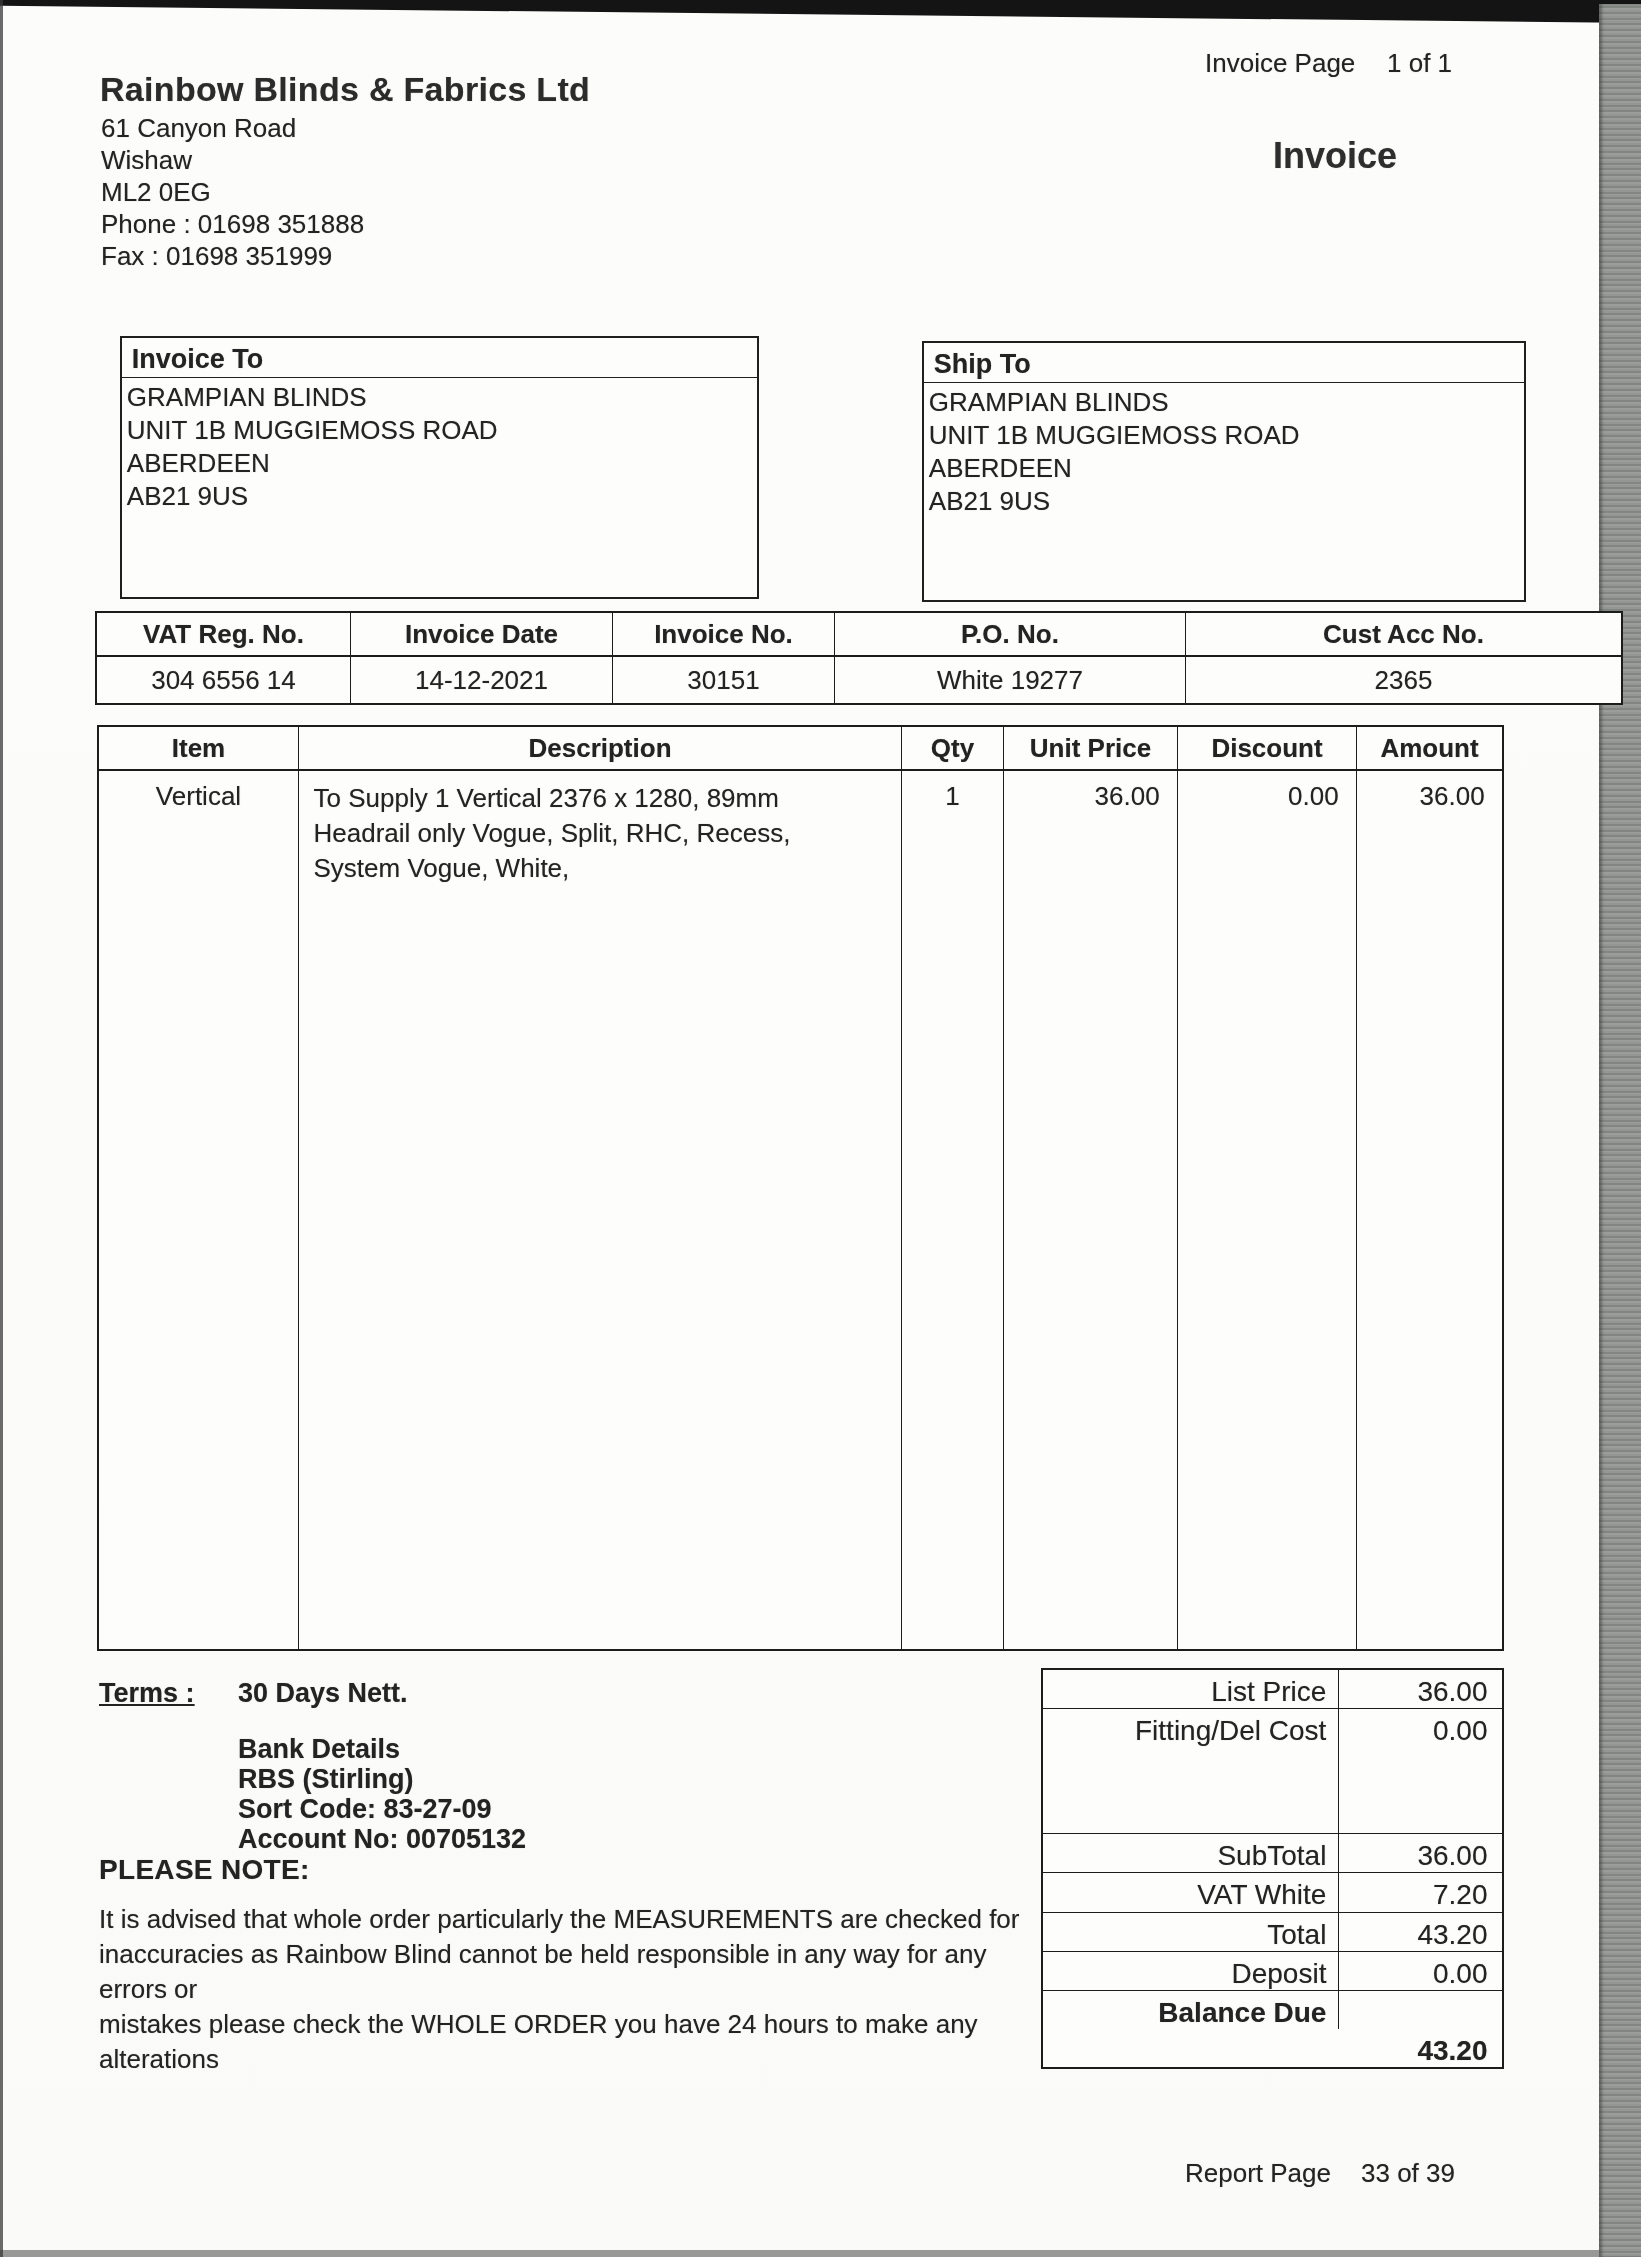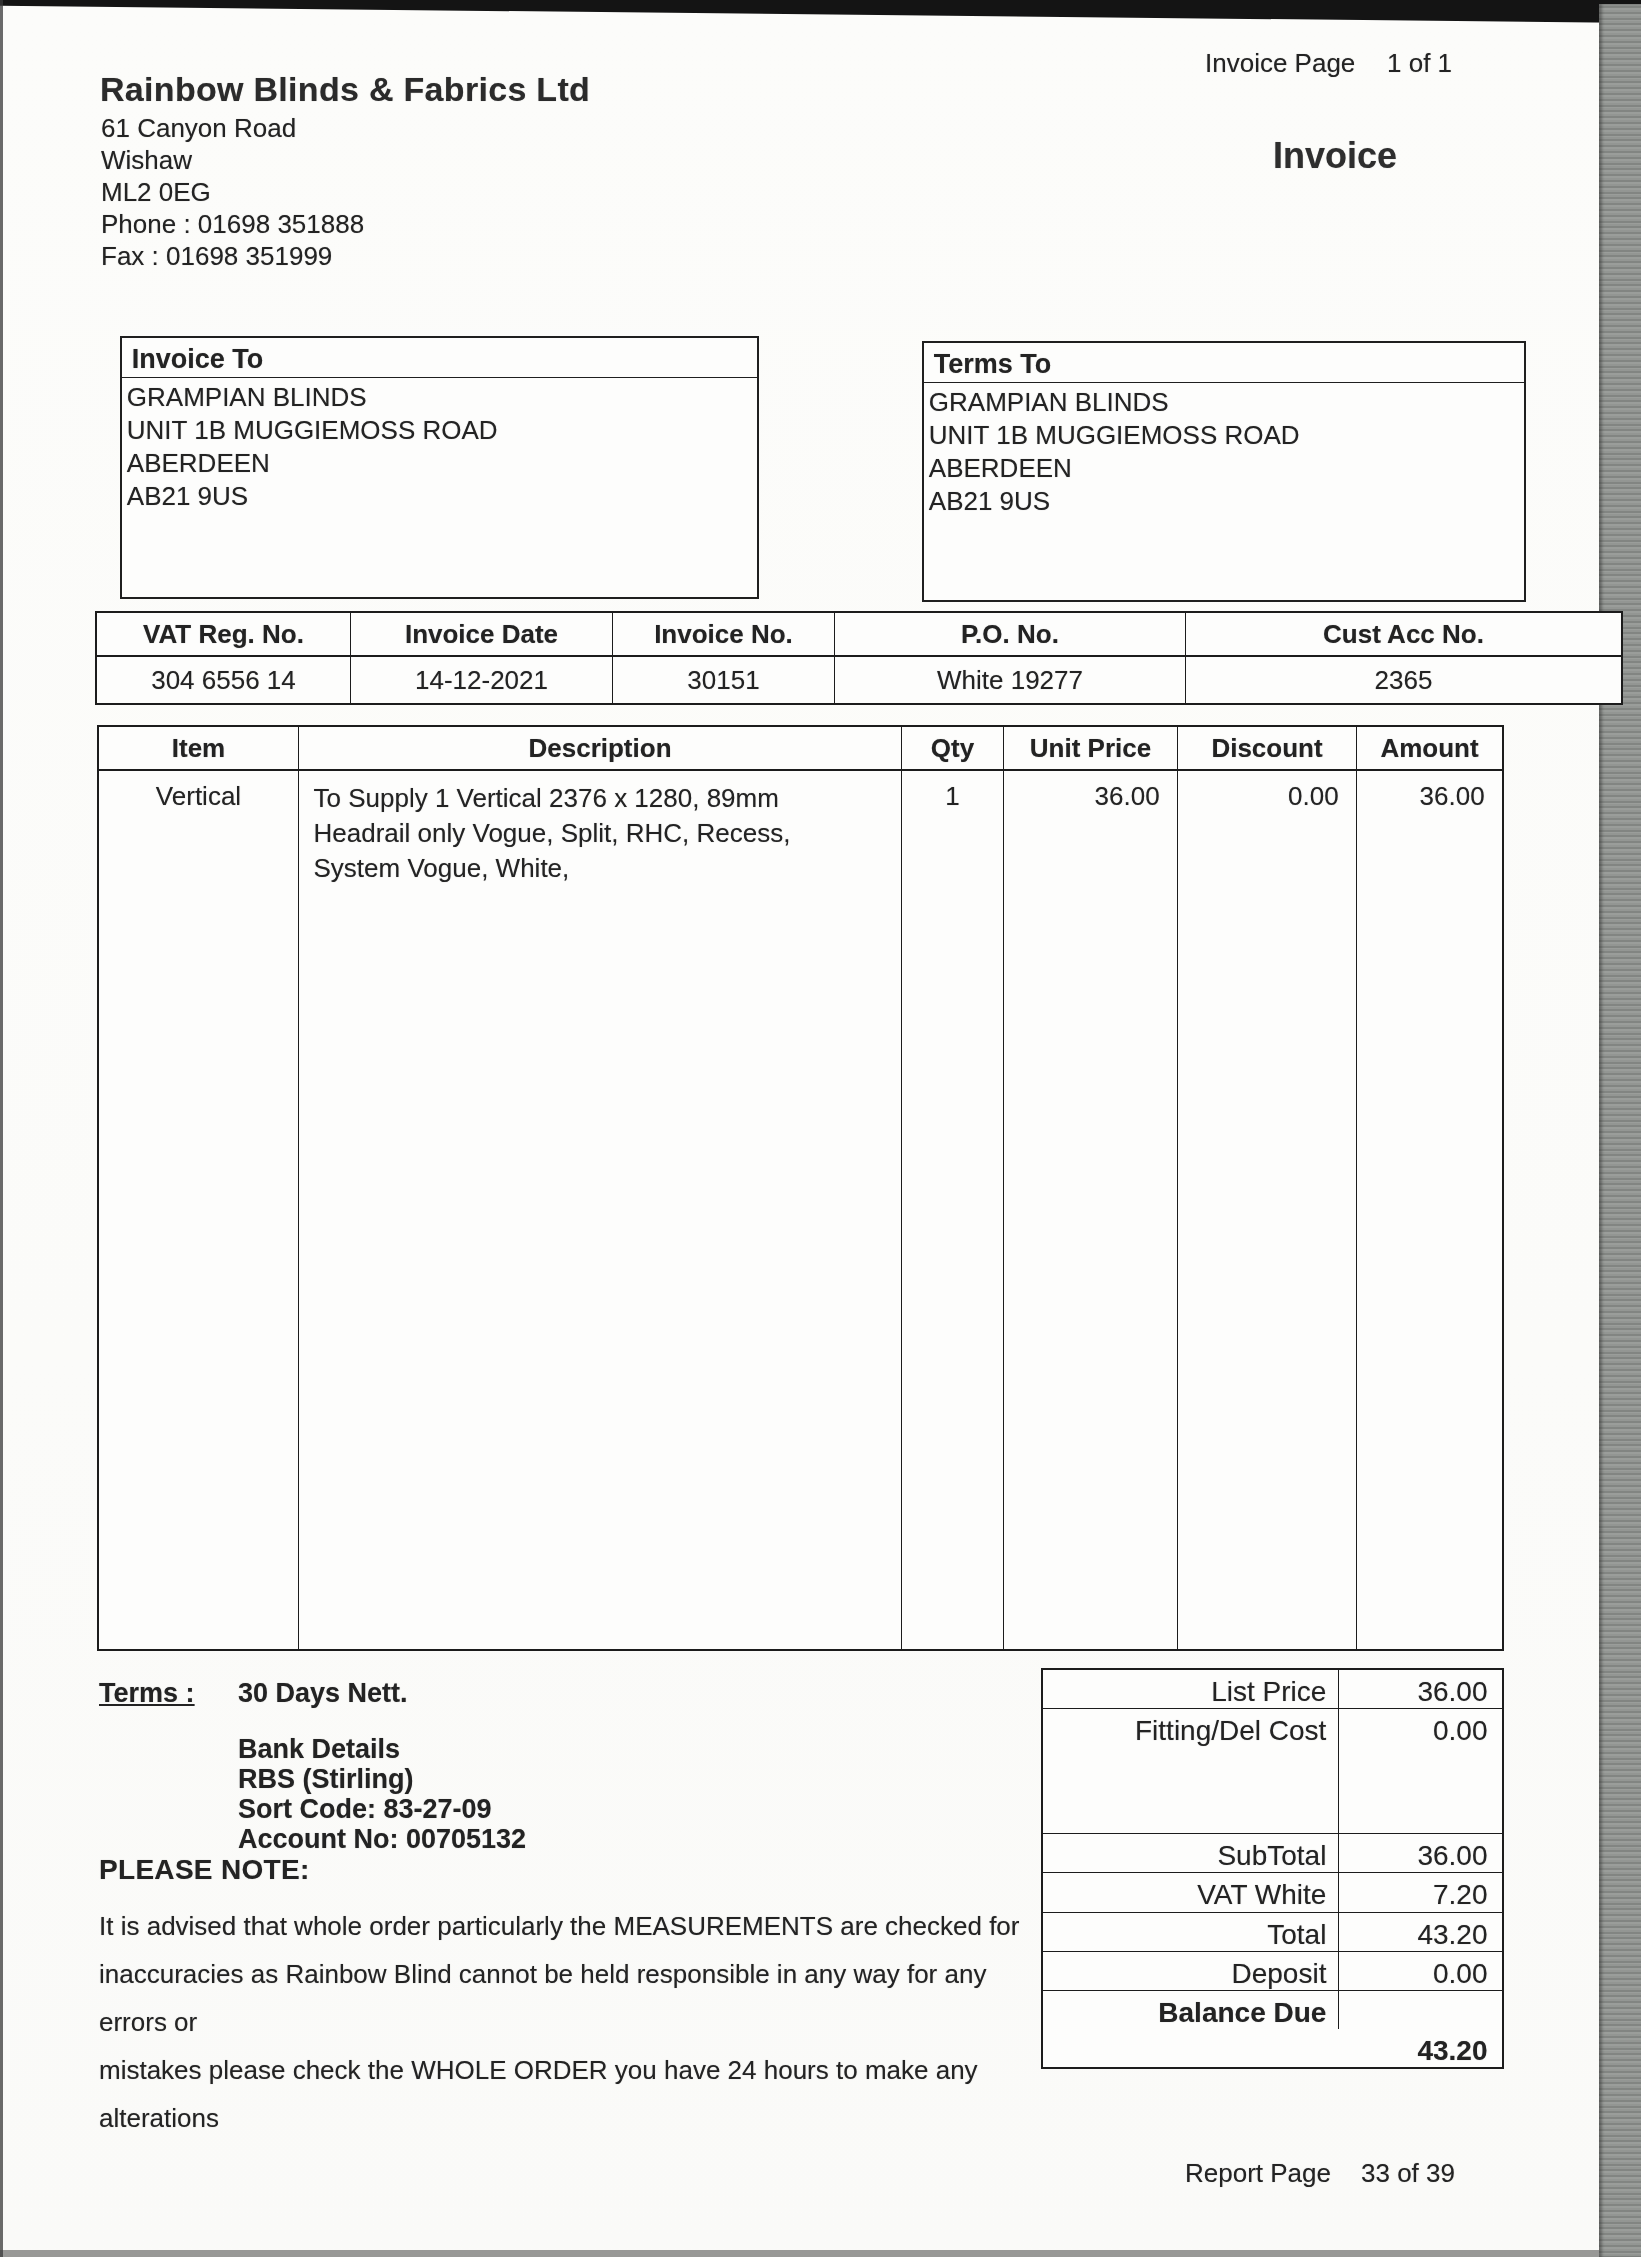--- a/index.html
+++ b/index.html
@@ -103,21 +103,21 @@
   .items-body .ic0 { text-align: center; padding-top: 9.7px; }
   .items-body .ic1 { padding: 9.7px 15.4px 0 14.5px; line-height: 35px; white-space: pre-line; }
   .items-body .ic2 { text-align: center; padding-top: 9.7px; }
   .items-body .ic3, .items-body .ic4, .items-body .ic5 { text-align: right; padding: 9.7px 17.4px 0 0; }
 
   
   .terms-label { left: 99px; top: 1678px; font-size: 27px; font-weight: 700; text-decoration: underline; }
   .terms-value { left: 238px; top: 1678px; font-size: 27px; font-weight: 700; }
   .bank-block { left: 238px; top: 1734px; font-size: 27px; font-weight: 700; line-height: 30px; white-space: pre-line; }
   .note-heading { left: 99px; top: 1854px; font-size: 28px; font-weight: 700; letter-spacing: 0.3px; }
-  .note-body { left: 99px; top: 1902px; width: 927px; font-size: 26px; line-height: 48px; white-space: pre-line; }
+  .note-body { left: 99px; top: 1902px; width: 927px; font-size: 26px; line-height: 35px; white-space: pre-line; }
 
   
   .totals-box {
     left: 1041px; top: 1668px; width: 463px; height: 401px;
     border: 2.9px solid #1c1c1c; box-sizing: border-box;
     display: flex; flex-direction: column; background: #fdfdfc;
     font-size: 28px;
   }
   .t-row { display: flex; border-bottom: 1.9px solid #1c1c1c; box-sizing: border-box; }
   .t-row:last-child { border-bottom: none; flex-direction: column; }
@@ -169,21 +169,21 @@
 
   <div class="abs addr-box invoice-to-box">
     <div class="box-head">Invoice To</div>
     <div class="box-lines">GRAMPIAN BLINDS
 UNIT 1B MUGGIEMOSS ROAD
 ABERDEEN
 AB21 9US</div>
   </div>
 
   <div class="abs addr-box ship-to-box">
-    <div class="box-head">Terms To</div>
+    <div class="box-head">Ship To</div>
     <div class="box-lines">GRAMPIAN BLINDS
 UNIT 1B MUGGIEMOSS ROAD
 ABERDEEN
 AB21 9US</div>
   </div>
 
   <div class="abs meta-table">
     <div class="meta-row head">
       <div class="meta-cell mc0">VAT Reg. No.</div>
       <div class="meta-cell mc1">Invoice Date</div>

